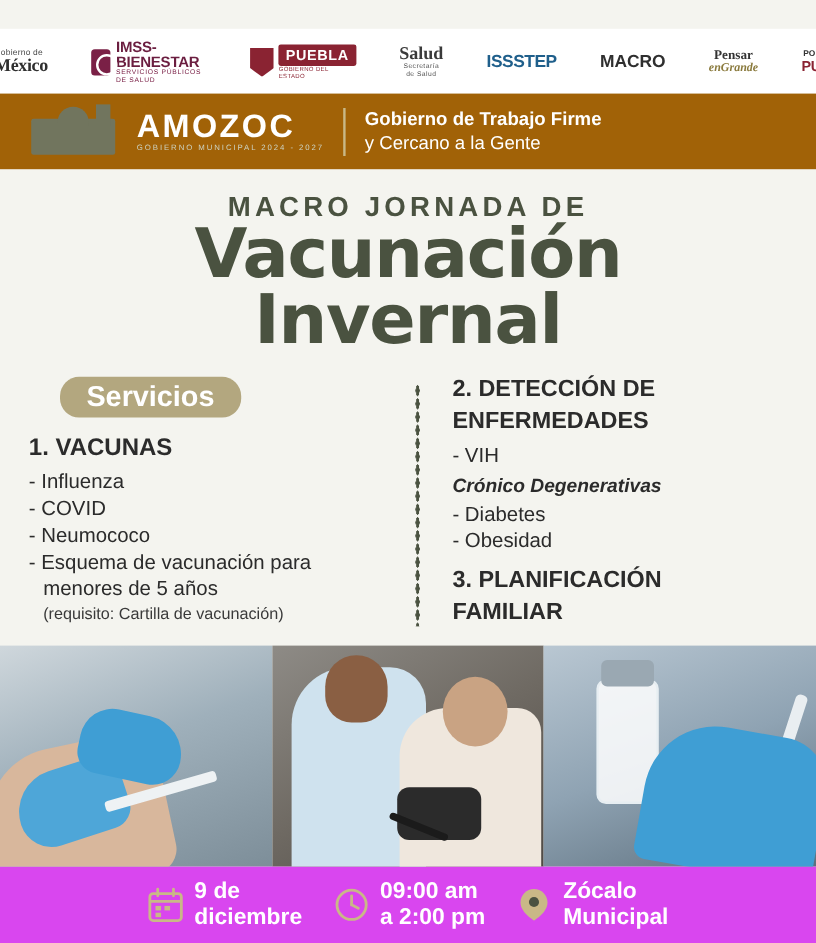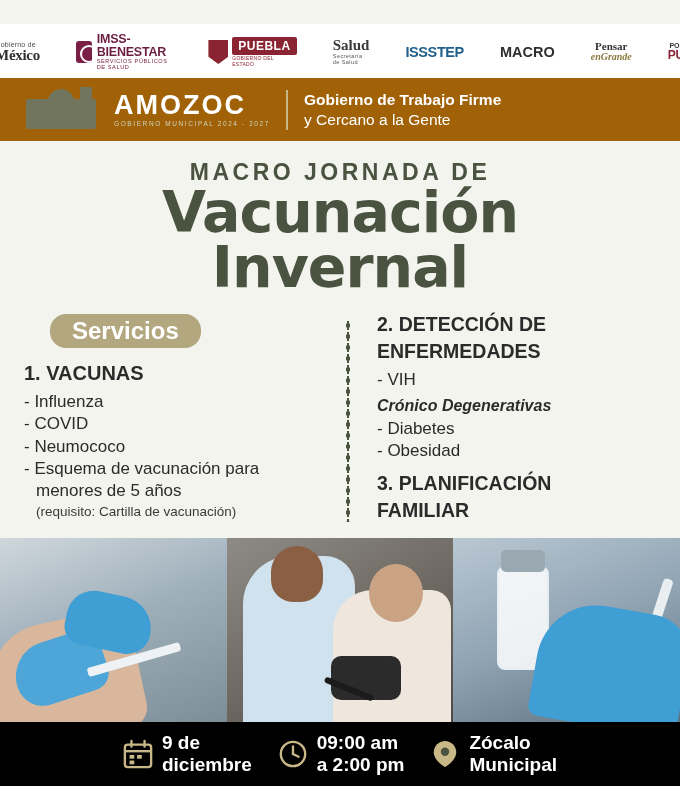--- a/index.html
+++ b/index.html
@@ -65,21 +65,21 @@
 
   .puebla-logo { display:flex; align-items:center; gap:4px;}
   .puebla-box {
     background:#8a2332; color:#fff; font-weight:bold; font-size:12px;
     padding:2px 6px; border-radius:2px; letter-spacing:.5px;
   }
   .puebla-sub { font-size:5px; color:#8a2332; letter-spacing:.3px; }
   .pbl-seal{width:20px;height:24px;background:#8a2332;
     clip-path: polygon(0 0,100% 0,100% 70%,50% 100%,0 70%); }
 
-  .salud { line-height:1.05; text-align:left;}
+  .salud { line-height:1.05; text-align:center;}
   .salud .t1{ font-size:15px; font-weight:bold; color:#3a3a3a; font-family:"Liberation Serif",serif;}
   .salud .t2{ font-size:5.6px; color:#555; letter-spacing:.4px;}
   .issstep { font-size:14.5px; font-weight:bold; color:#1f5f8b; letter-spacing:-.4px;}
   .ieea { font-size:14.5px; font-weight:bold; color:#2f2f2f; letter-spacing:0px;}
   .pensar { line-height:1; text-align:center;}
   .pensar .t1{font-size:11px;font-weight:bold;color:#333;font-family:"Liberation Serif",serif;}
   .pensar .t2{font-size:10px;font-weight:bold;color:#8a7a3d;font-style:italic;font-family:"Liberation Serif",serif;}
   .poramor{ line-height:1.05; text-align:center;}
   .poramor .t1{font-size:7px;color:#333;font-weight:bold;}
   .poramor .t2{font-size:12px;font-weight:bold;color:#8a2332;letter-spacing:-.2px;}
@@ -197,21 +197,21 @@
   .ph3 .cap { position:absolute; left:48px; top:12px; width:44px; height:22px;
     background:#9aa8b2; border-radius:5px;}
   .ph3 .glove { position:absolute; right:-6px; bottom:-6px; width:150px; height:120px;
     background:#3f9ed4; border-radius:60px 40px 10px 10px; transform:rotate(10deg);}
   .ph3 .needle { position:absolute; right:26px; top:38px; width:10px; height:130px;
     background:#e9eef1; transform:rotate(18deg); border-radius:4px;}
 
   
   .footer {
     flex:1 1 auto;
-    background:#000000;
+    background:#d946ef;
     display:flex; align-items:center; justify-content:center;
     gap: 26px; padding: 10px 14px;
   }
   .f-item { display:flex; align-items:center; gap:9px; }
   .f-icon { width:30px; height:30px; flex:0 0 auto; }
   .f-text { color:#ffffff; font-size:19px; font-weight:bold; line-height:1.15; }
   .f-text .l { display:block; }
 </style>
 </head>
 <body>

